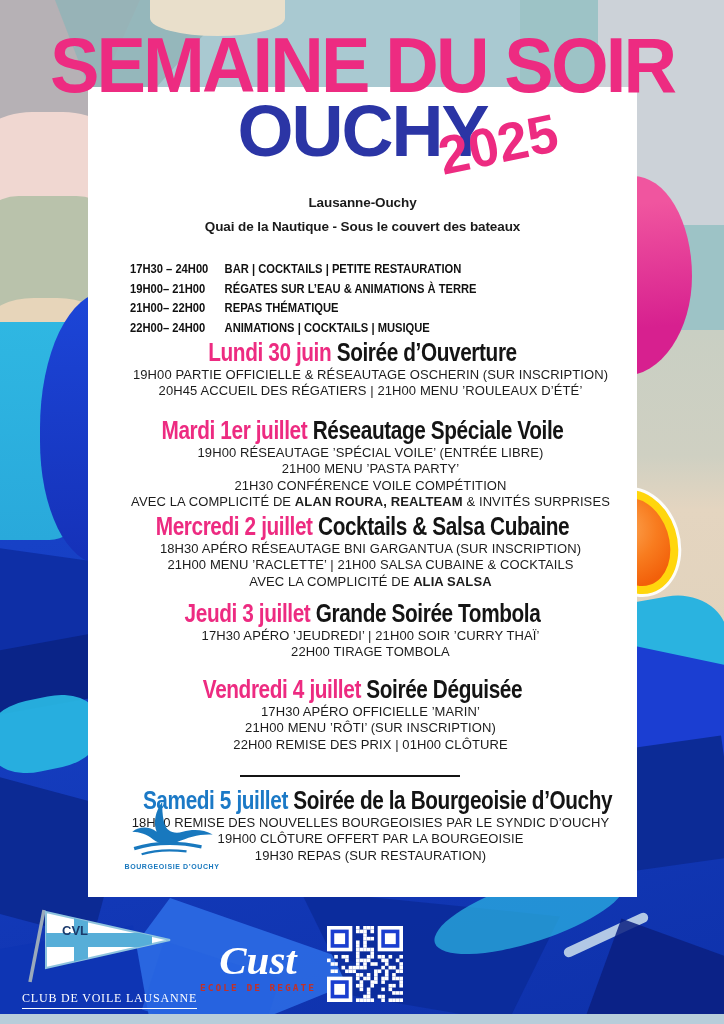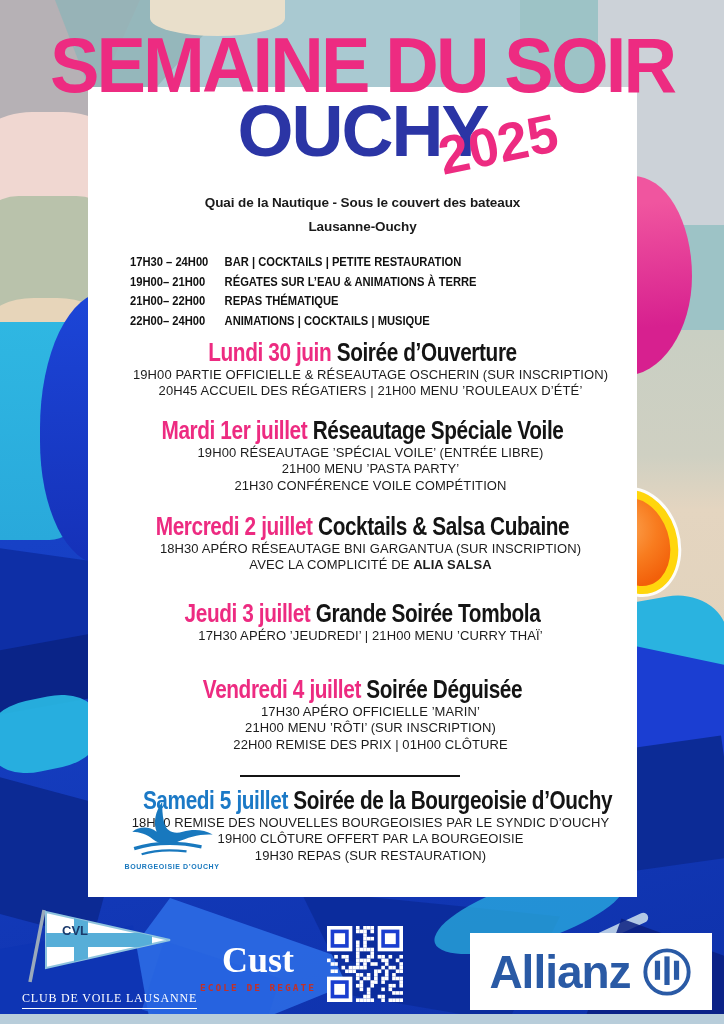--- a/index.html
+++ b/index.html
@@ -64,21 +64,21 @@
   .main-title{position:absolute;left:0;top:26px;width:724px;text-align:center;z-index:6;
       font-weight:bold;font-size:78px;line-height:1;letter-spacing:-3px;color:#ed2b81;
       transform:scaleX(.95);transform-origin:center;white-space:nowrap;}
   .ouchy{position:absolute;left:0;top:8px;width:549px;text-align:center;
       font-weight:bold;font-size:72px;line-height:1;letter-spacing:-2px;color:#2b35a5;}
   .year{position:absolute;left:350px;top:30px;font-weight:bold;font-size:54px;line-height:1;
       color:#ed2b81;transform:rotate(-12deg);}
   .address{position:absolute;left:0;top:104px;width:549px;text-align:center;
       font-weight:bold;font-size:13.5px;line-height:24px;letter-spacing:-.1px;color:#1a1a1a;}
   
-  .schedule{position:absolute;left:42px;top:165px;}
+  .schedule{position:absolute;left:42px;top:172px;}
   .sched-row{display:flex;font-weight:bold;font-size:13px;line-height:19.5px;color:#111;
       transform:scaleX(.86);transform-origin:left;white-space:nowrap;}
   .sched-time{width:110px;flex:0 0 auto;}
   .sched-label{flex:0 0 auto;}
   
   .event{position:absolute;left:0;width:549px;text-align:center;}
   .ev-head{font-weight:bold;font-size:26px;line-height:30px;letter-spacing:-.5px;color:#141414;
       transform:scaleX(.8);transform-origin:center;white-space:nowrap;}
   .ev-line{font-size:13px;line-height:16.3px;color:#1c1c1c;letter-spacing:.1px;white-space:nowrap;margin-left:16px;}
   .ev-line b{font-weight:bold;}
@@ -86,22 +86,22 @@
   .divider{position:absolute;left:152px;top:688px;width:220px;height:2px;background:#141414;}
   .samedi{top:698px;}
   .bourgeoisie{position:absolute;left:14px;top:713px;width:140px;text-align:center;}
   .bourgeoisie-text{font-weight:bold;font-size:7px;letter-spacing:.6px;color:#1878be;margin-top:1px;}
   
   .logo{position:absolute;z-index:6;}
   .cvl{left:22px;top:906px;width:160px;text-align:center;}
   .cvl-name{display:inline-block;font-family:"Liberation Serif",serif;font-size:12px;
       letter-spacing:.8px;color:#fff;border-bottom:1.5px solid #fff;padding-bottom:2px;white-space:nowrap;}
   .cust{left:193px;top:938px;width:130px;text-align:center;}
-  .cust-name{font-family:"Liberation Serif",serif;font-weight:bold;
-      font-size:36px;line-height:44px;color:#fff;}
+  .cust-name{font-family:"Liberation Serif",serif;font-style:italic;font-weight:bold;
+      font-size:41px;line-height:44px;color:#fff;}
   .cust-tagline{font-family:"DejaVu Sans Mono",monospace;font-weight:bold;font-size:9.5px;
       letter-spacing:2px;color:#c13129;margin-top:0;}
   .qr{left:327px;top:926px;width:76px;height:76px;}
   .allianz{left:470px;top:933px;width:242px;height:77px;background:#fff;
       display:flex;align-items:center;justify-content:center;gap:10px;}
   .allianz-name{font-weight:bold;font-size:46px;letter-spacing:-1px;color:#2a5aa5;}
 </style>
 </head>
 <body>
 
@@ -143,22 +143,22 @@
     <div class="shape f5"></div>
     <div class="shape f6"></div>
     <div class="shape f7"></div>
     <div class="shape bottom-strip"></div>
   </div>
 
   <div class="card">
     <div class="ouchy">OUCHY</div>
     <div class="year">2025</div>
     <div class="address">
+      <div>Lausanne-Ouchy</div>
       <div>Quai de la Nautique - Sous le couvert des bateaux</div>
-      <div>Lausanne-Ouchy</div>
     </div>
 
     <div class="schedule" id="schedule">
         <div class="sched-row">
           <span class="sched-time">17H30 – 24H00</span>
           <span class="sched-label">BAR | COCKTAILS | PETITE RESTAURATION</span>
         </div>
         <div class="sched-row">
           <span class="sched-time">19H00– 21H00</span>
           <span class="sched-label">RÉGATES SUR L’EAU &amp; ANIMATIONS À TERRE</span>
@@ -177,29 +177,32 @@
         <div class="event ev1">
           <div class="ev-head"><span style="color: rgb(237, 43, 129);">Lundi 30 juin</span><span> Soirée d’Ouverture</span></div>
           <div class="ev-line"><span>19H00 PARTIE OFFICIELLE &amp; RÉSEAUTAGE OSCHERIN (SUR INSCRIPTION)</span></div>
           <div class="ev-line"><span>20H45 ACCUEIL DES RÉGATIERS | 21H00 MENU ’ROULEAUX D’ÉTÉ’</span></div>
         </div>
         <div class="event ev2">
           <div class="ev-head"><span style="color: rgb(237, 43, 129);">Mardi 1er juillet</span><span> Réseautage Spéciale Voile</span></div>
           <div class="ev-line"><span>19H00 RÉSEAUTAGE ’SPÉCIAL VOILE’ (ENTRÉE LIBRE)</span></div>
           <div class="ev-line"><span>21H00 MENU ’PASTA PARTY’</span></div>
           <div class="ev-line"><span>21H30 CONFÉRENCE VOILE COMPÉTITION</span></div>
+          <div class="ev-line"><span>AVEC LA COMPLICITÉ DE </span><b>ALAN ROURA, REALTEAM</b><span> &amp; INVITÉS SURPRISES</span></div>
         </div>
         <div class="event ev3">
           <div class="ev-head"><span style="color: rgb(237, 43, 129);">Mercredi 2 juillet</span><span> Cocktails &amp; Salsa Cubaine</span></div>
           <div class="ev-line"><span>18H30 APÉRO RÉSEAUTAGE BNI GARGANTUA (SUR INSCRIPTION)</span></div>
+          <div class="ev-line"><span>21H00 MENU ’RACLETTE’ | 21H00 SALSA CUBAINE &amp; COCKTAILS</span></div>
           <div class="ev-line"><span>AVEC LA COMPLICITÉ DE </span><b>ALIA SALSA</b></div>
         </div>
         <div class="event ev4">
           <div class="ev-head"><span style="color: rgb(237, 43, 129);">Jeudi 3 juillet</span><span> Grande Soirée Tombola</span></div>
-          <div class="ev-line"><span>17H30 APÉRO ’JEUDREDI’ | 21H00 MENU ’CURRY THAÏ’</span></div>
+          <div class="ev-line"><span>17H30 APÉRO ’JEUDREDI’ | 21H00 SOIR ’CURRY THAÏ’</span></div>
+          <div class="ev-line"><span>22H00 TIRAGE TOMBOLA</span></div>
         </div>
         <div class="event ev5">
           <div class="ev-head"><span style="color: rgb(237, 43, 129);">Vendredi 4 juillet</span><span> Soirée Déguisée</span></div>
           <div class="ev-line"><span>17H30 APÉRO OFFICIELLE ’MARIN’</span></div>
           <div class="ev-line"><span>21H00 MENU ’RÔTI’ (SUR INSCRIPTION)</span></div>
           <div class="ev-line"><span>22H00 REMISE DES PRIX | 01H00 CLÔTURE</span></div>
         </div>
       </div>
 
     <div class="divider"></div>
@@ -379,23 +382,14 @@
           <rect x="12" y="20" width="1" height="1"></rect>
           <rect x="15" y="20" width="1" height="1"></rect>
           <rect x="17" y="20" width="1" height="1"></rect>
           <rect x="18" y="20" width="1" height="1"></rect>
           <rect x="19" y="20" width="1" height="1"></rect>
           <rect x="20" y="20" width="1" height="1"></rect>
         </g>
     </svg>
   </div>
 
-  <div class="logo allianz">
-    <span class="allianz-name">Allianz</span>
-    <svg width="52" height="52" viewBox="0 0 60 60">
-      <circle cx="30" cy="30" r="25" fill="none" stroke="#2a5aa5" stroke-width="4.5"></circle>
-      <rect x="16" y="17" width="6" height="22" fill="#2a5aa5"></rect>
-      <rect x="27" y="12" width="6" height="33" fill="#2a5aa5"></rect>
-      <rect x="38" y="17" width="6" height="22" fill="#2a5aa5"></rect>
-    </svg>
-  </div>
 
 </div>
 
 </body></html>

